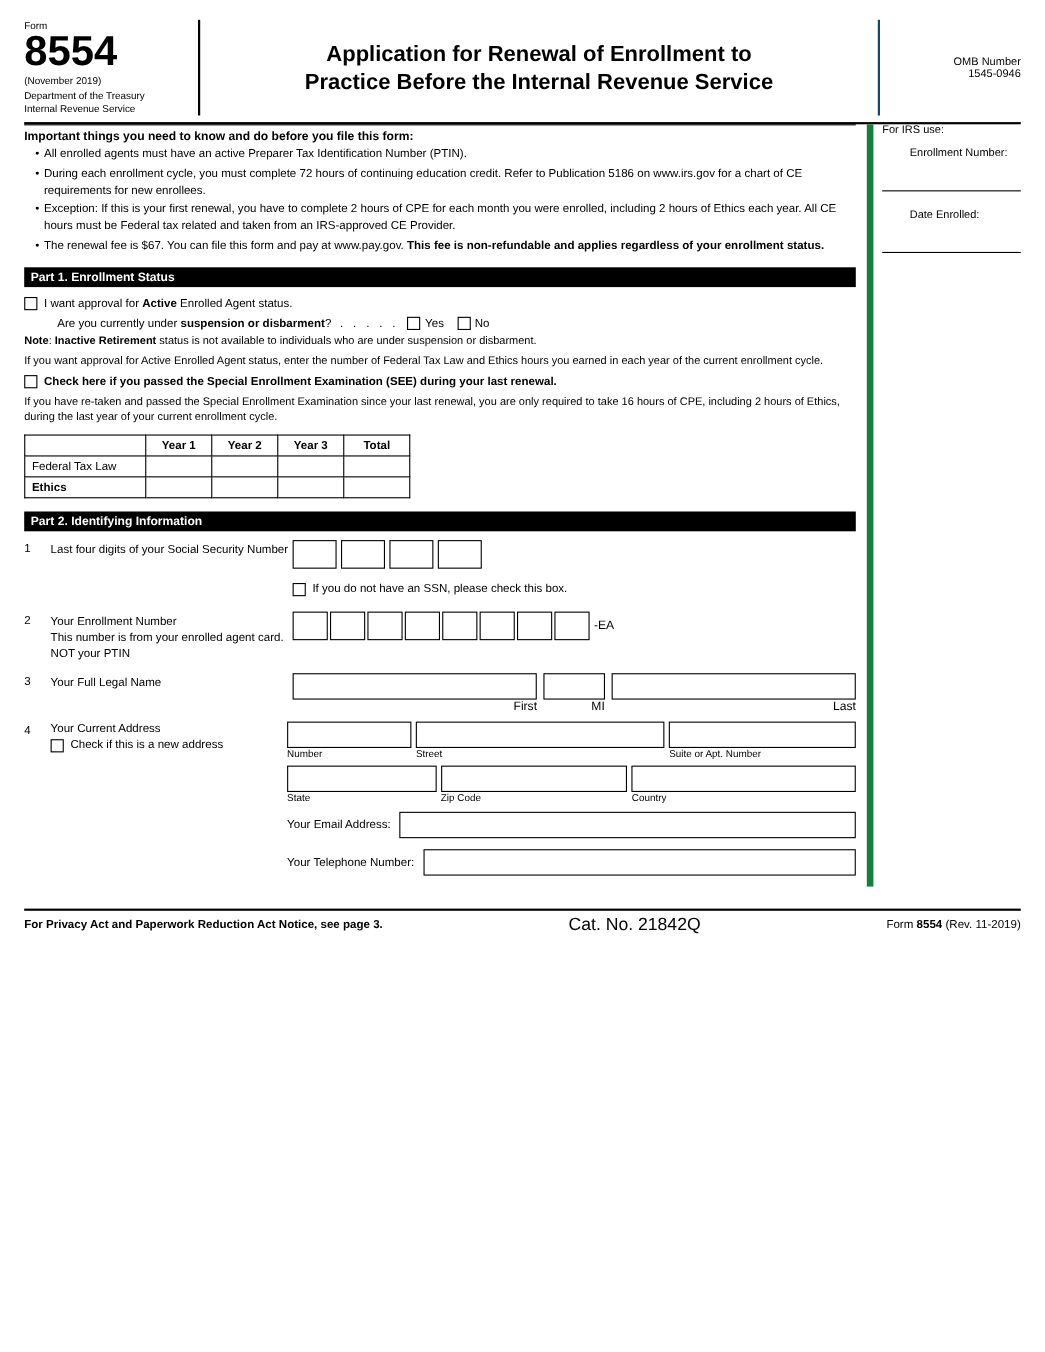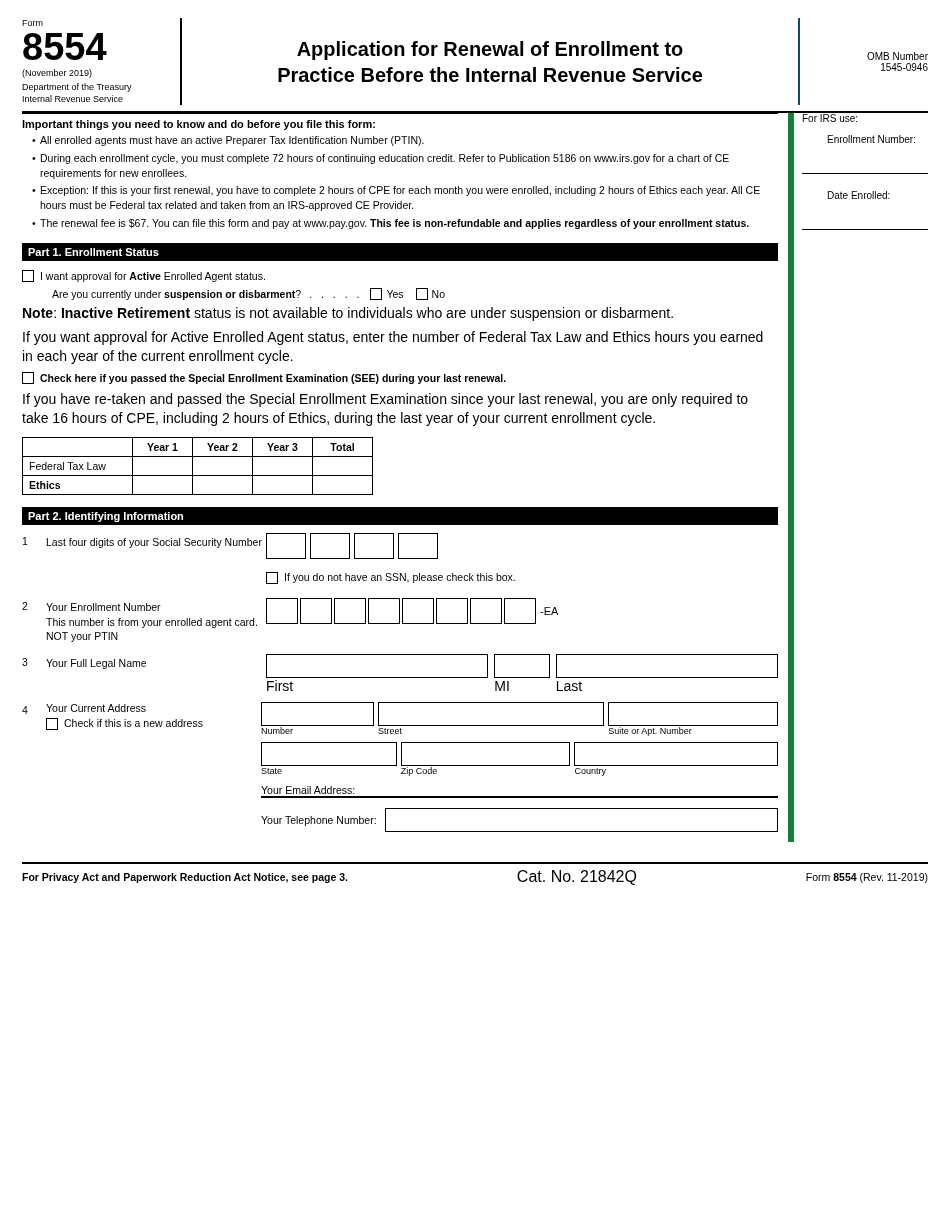--- a/index.html
+++ b/index.html
@@ -172,21 +172,21 @@
     }
     .yes-no-box {
       display: inline-flex;
       align-items: center;
       margin-right: 12px;
     }
     .yes-no-box .checkbox {
       margin-right: 4px;
     }
     .note-line {
-      font-size: 14px;
+      font-size: 10px;
       margin-bottom: 4px;
       line-height: 1.4;
     }
     
     .cpe-table {
       border-collapse: collapse;
       margin-top: 8px;
       margin-bottom: 8px;
     }
     .cpe-table th, .cpe-table td {
@@ -270,22 +270,22 @@
     }
     .name-field-group {
       display: flex;
       flex-direction: column;
     }
     .name-input-box {
       height: 24px;
       border: 1px solid #000;
     }
     .name-sub-label {
-      font-size: 14px;
-      text-align: left;
+      font-size: 11px;
+      text-align: right;
     }
     .address-input {
       height: 24px;
       border: 1px solid #000;
     }
     .address-sub-label {
       font-size: 9px;
     }
     .text-input-box {
       height: 24px;
@@ -518,21 +518,21 @@
             <div style="flex:1;">
               <div class="address-input" style="width:100%;"></div>
               <div class="address-sub-label">Zip Code</div>
             </div>
             <div style="flex:1.2;">
               <div class="address-input" style="width:100%;"></div>
               <div class="address-sub-label">Country</div>
             </div>
           </div>
 
-          <div style="display:flex; margin-bottom:10px; margin-left:215px;flex-direction:column;">
+          <div style="display:flex; align-items:center; margin-bottom:10px; margin-left:215px;">
             <span style="white-space:nowrap; margin-right:8px;">Your Email Address:</span>
             <div class="text-input-box" style="flex:1; margin-top:0;"></div>
           </div>
 
           <div style="display:flex; align-items:center; margin-left:215px;">
             <span style="white-space:nowrap; margin-right:8px;">Your Telephone Number:</span>
             <div class="text-input-box" style="flex:1; margin-top:0;"></div>
           </div>
         </div>
       </div>

